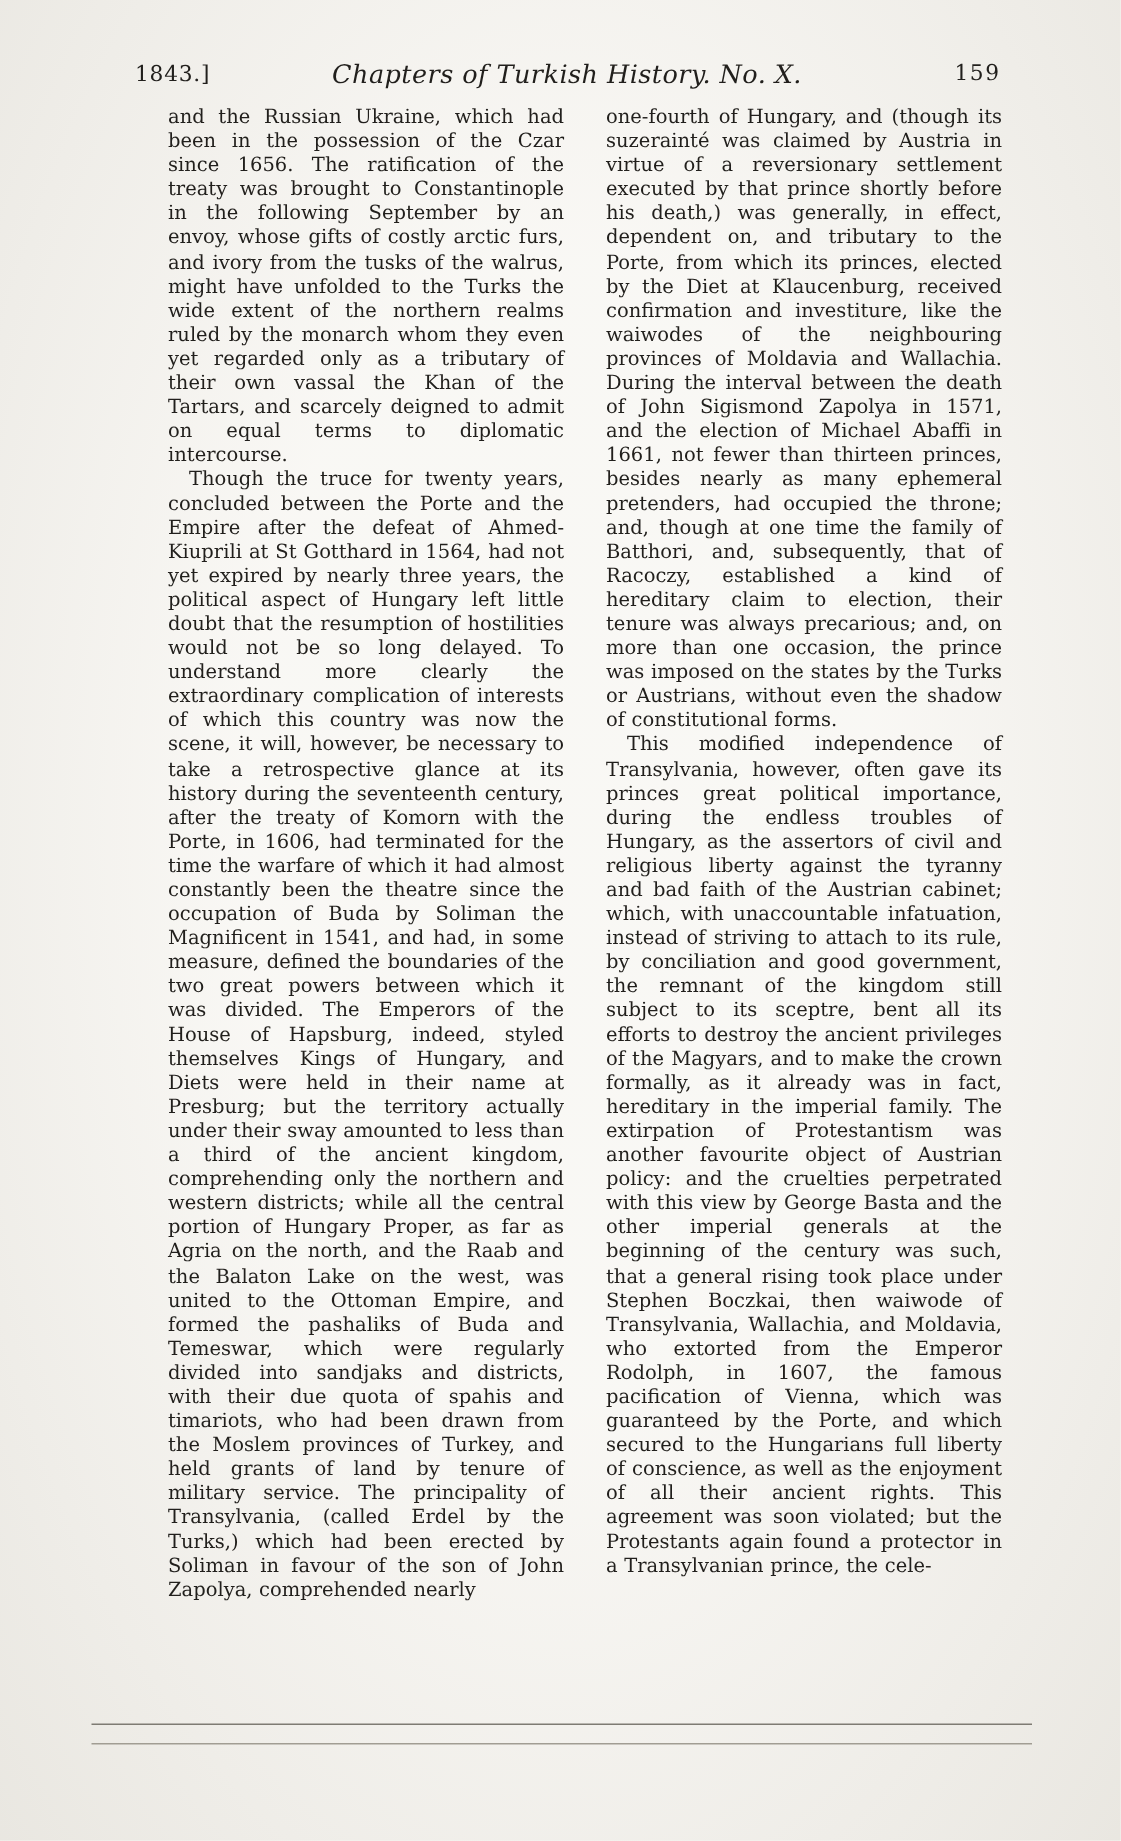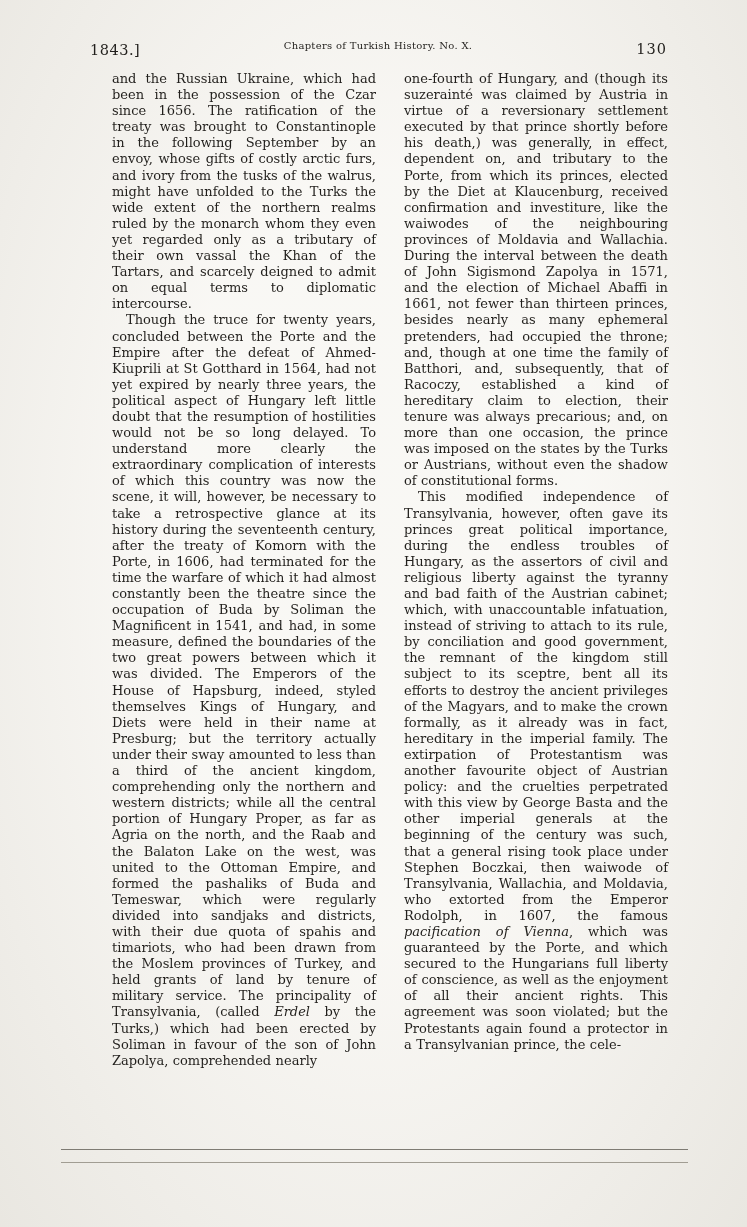--- a/index.html
+++ b/index.html
@@ -39,21 +39,22 @@
     left: 2px;
     top: 2px;
     letter-spacing: 0.5px;
   }
   .h-center {
     position: absolute;
     left: 0;
     right: 0;
     top: 0;
     text-align: center;
-    font-size: 10px;
+    font-style: italic;
+    font-size: 17px;
     letter-spacing: 0.3px;
   }
   .h-right {
     position: absolute;
     right: 1px;
     top: 1px;
     letter-spacing: 1px;
   }
   .columns {
     display: flex;
@@ -70,21 +71,20 @@
     word-spacing: 0.3px;
   }
   p.para {
     margin: 0;
     padding: 0;
   }
   p.para.indent {
     text-indent: 14px;
   }
   .italic {
-    font-style: italic;
   }
   .scan-line {
     position: absolute;
     left: 61px;
     width: 627px;
     height: 1px;
   }
   #scan-line-1 {
     top: 1149px;
     background: #7e7b73;
@@ -94,21 +94,21 @@
     background: #a19d93;
   }
 </style>
 </head>
 <body>
 
 <div class="page">
   <div class="header">
     <span class="h-left">1843.]</span>
     <span class="h-center">Chapters of Turkish History. No. X.</span>
-    <span class="h-right">130</span>
+    <span class="h-right">159</span>
   </div>
   <div class="columns">
     <div class="col" id="col-left">
         <p class="para"><span>and the Russian Ukraine, which had been in the possession of the Czar since 1656. The ratification of the treaty was brought to Constantinople in the following September by an envoy, whose gifts of costly arctic furs, and ivory from the tusks of the walrus, might have unfolded to the Turks the wide extent of the northern realms ruled by the monarch whom they even yet regarded only as a tributary of their own vassal the Khan of the Tartars, and scarcely deigned to admit on equal terms to diplomatic intercourse.</span></p>
         <p class="para indent"><span>Though the truce for twenty years, concluded between the Porte and the Empire after the defeat of Ahmed-Kiuprili at St Gotthard in 1564, had not yet expired by nearly three years, the political aspect of Hungary left little doubt that the resumption of hostilities would not be so long delayed. To understand more clearly the extraordinary complication of interests of which this country was now the scene, it will, however, be necessary to take a retrospective glance at its history during the seventeenth century, after the treaty of Komorn with the Porte, in 1606, had terminated for the time the warfare of which it had almost constantly been the theatre since the occupation of Buda by Soliman the Magnificent in 1541, and had, in some measure, defined the boundaries of the two great powers between which it was divided. The Emperors of the House of Hapsburg, indeed, styled themselves Kings of Hungary, and Diets were held in their name at Presburg; but the territory actually under their sway amounted to less than a third of the ancient kingdom, comprehending only the northern and western districts; while all the central portion of Hungary Proper, as far as Agria on the north, and the Raab and the Balaton Lake on the west, was united to the Ottoman Empire, and formed the pashaliks of Buda and Temeswar, which were regularly divided into sandjaks and districts, with their due quota of spahis and timariots, who had been drawn from the Moslem provinces of Turkey, and held grants of land by tenure of military service. The principality of Transylvania, (called </span><span class="italic">Erdel</span><span> by the Turks,) which had been erected by Soliman in favour of the son of John Zapolya, comprehended nearly</span></p>
       </div>
     <div class="col" id="col-right">
         <p class="para"><span>one-fourth of Hungary, and (though its suzerainté was claimed by Austria in virtue of a reversionary settlement executed by that prince shortly before his death,) was generally, in effect, dependent on, and tributary to the Porte, from which its princes, elected by the Diet at Klaucenburg, received confirmation and investiture, like the waiwodes of the neighbouring provinces of Moldavia and Wallachia. During the interval between the death of John Sigismond Zapolya in 1571, and the election of Michael Abaffi in 1661, not fewer than thirteen princes, besides nearly as many ephemeral pretenders, had occupied the throne; and, though at one time the family of Batthori, and, subsequently, that of Racoczy, established a kind of hereditary claim to election, their tenure was always precarious; and, on more than one occasion, the prince was imposed on the states by the Turks or Austrians, without even the shadow of constitutional forms.</span></p>
         <p class="para indent"><span>This modified independence of Transylvania, however, often gave its princes great political importance, during the endless troubles of Hungary, as the assertors of civil and religious liberty against the tyranny and bad faith of the Austrian cabinet; which, with unaccountable infatuation, instead of striving to attach to its rule, by conciliation and good government, the remnant of the kingdom still subject to its sceptre, bent all its efforts to destroy the ancient privileges of the Magyars, and to make the crown formally, as it already was in fact, hereditary in the imperial family. The extirpation of Protestantism was another favourite object of Austrian policy: and the cruelties perpetrated with this view by George Basta and the other imperial generals at the beginning of the century was such, that a general rising took place under Stephen Boczkai, then waiwode of Transylvania, Wallachia, and Moldavia, who extorted from the Emperor Rodolph, in 1607, the famous </span><span class="italic">pacification of Vienna</span><span>, which was guaranteed by the Porte, and which secured to the Hungarians full liberty of conscience, as well as the enjoyment of all their ancient rights. This agreement was soon violated; but the Protestants again found a protector in a Transylvanian prince, the cele-</span></p>
       </div>

